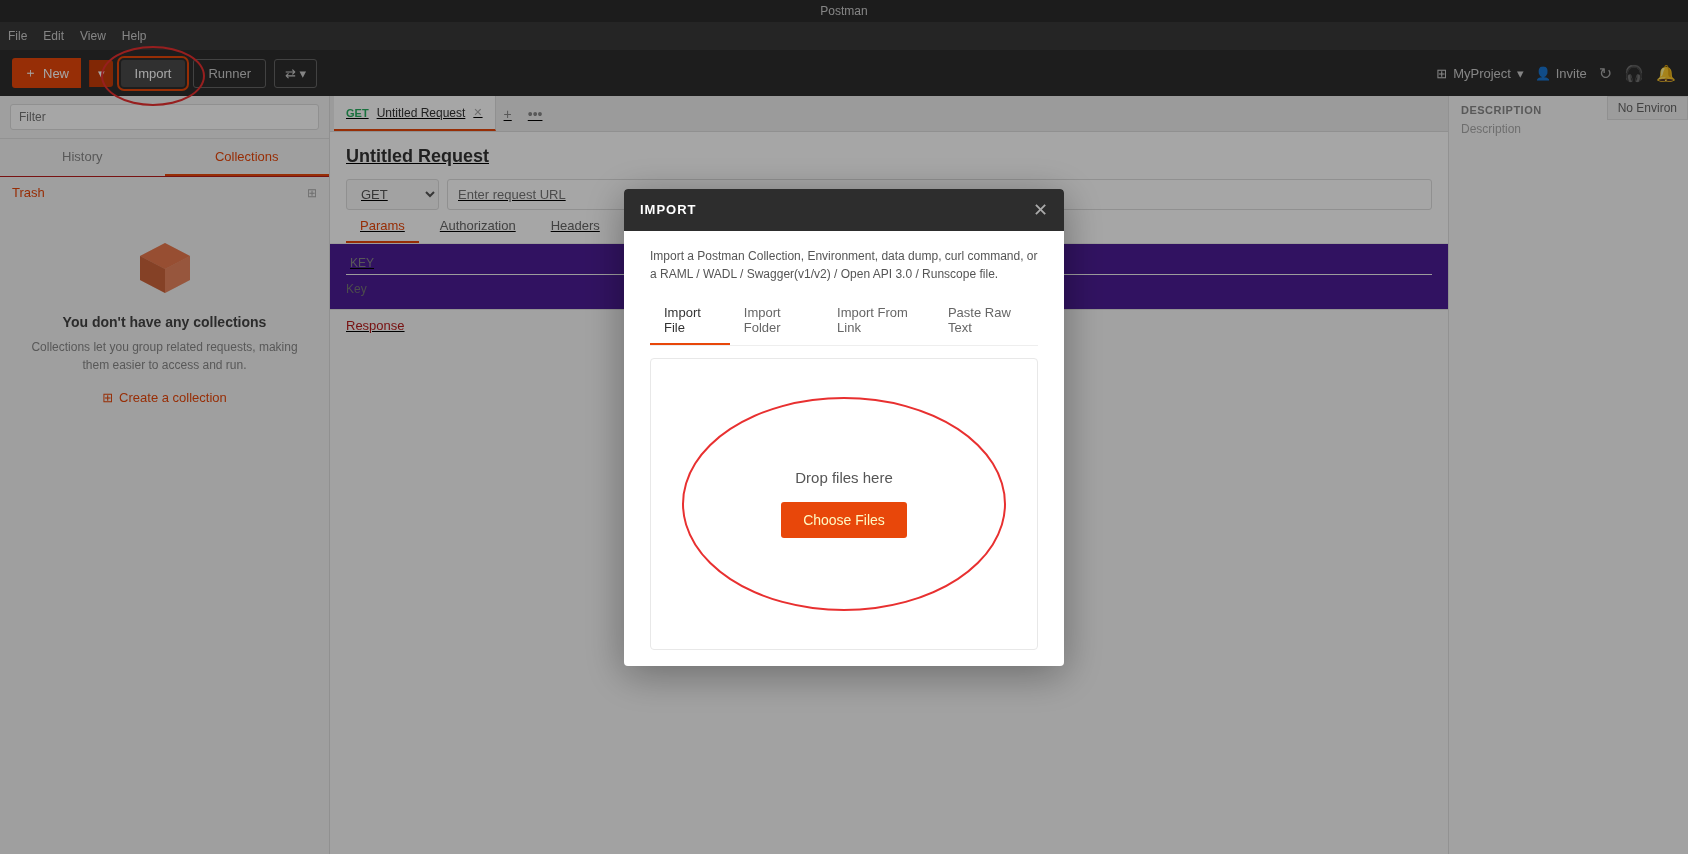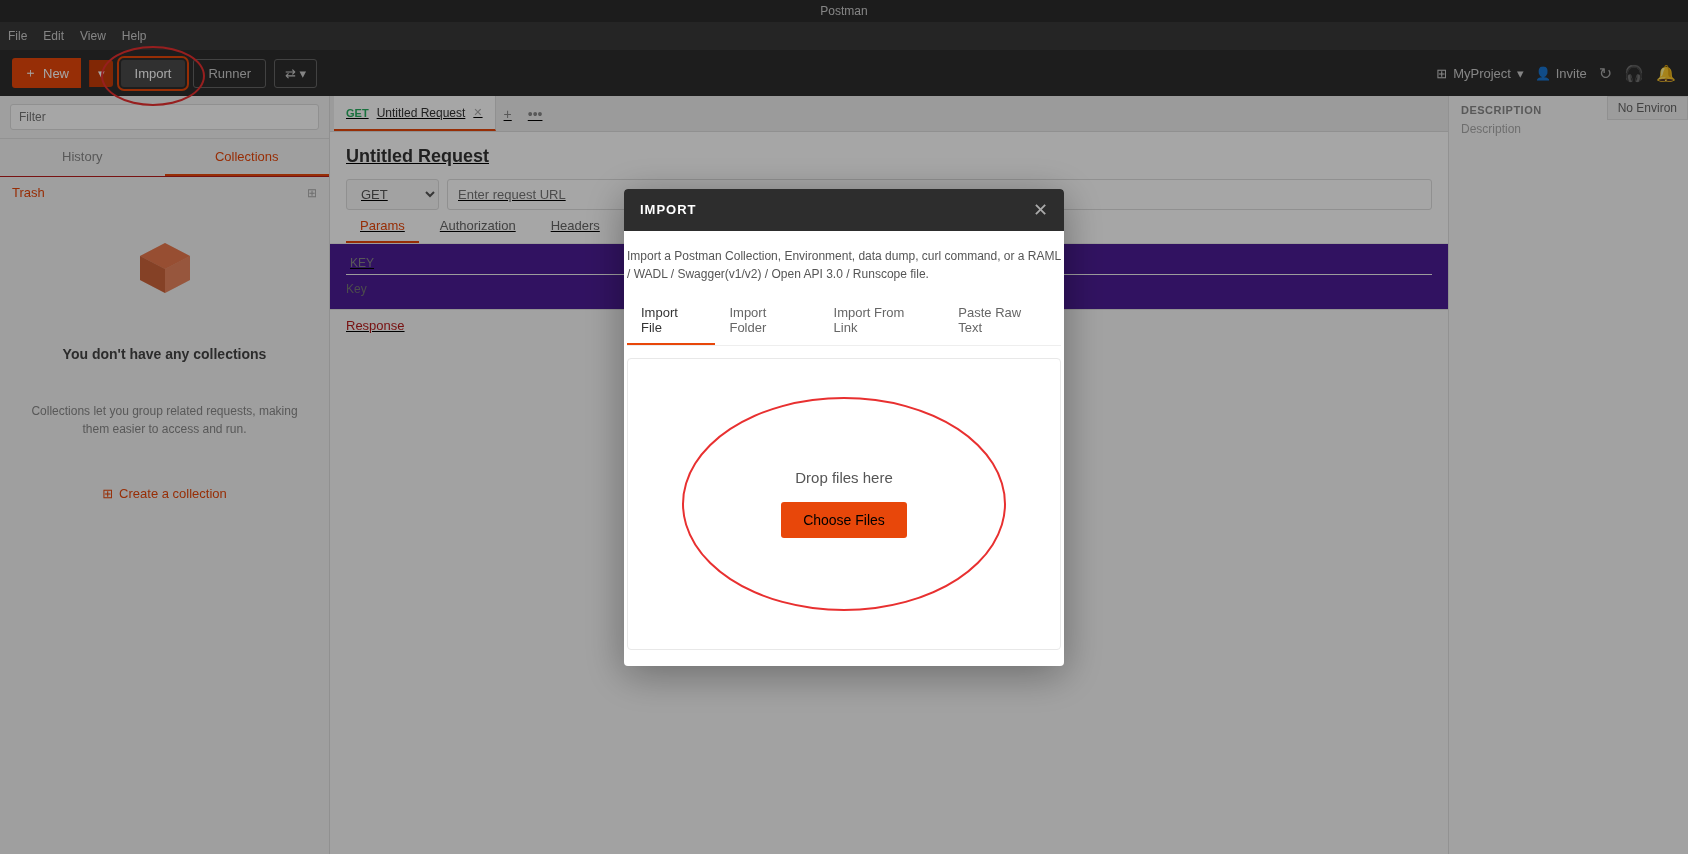--- a/index.html
+++ b/index.html
@@ -195,21 +195,20 @@
       color: #e8470a;
       cursor: pointer;
     }
     .sidebar-trash-icon { font-size: 12px; color: #aaa; }
     .sidebar-empty {
       display: flex;
       flex-direction: column;
       align-items: center;
       padding: 30px 20px;
       flex: 1;
-      gap: 32px;
     }
     .sidebar-cube {
       width: 60px;
       height: 60px;
       margin-bottom: 16px;
     }
     .sidebar-empty-title {
       font-size: 14px;
       font-weight: 600;
       color: #444;
@@ -416,21 +415,21 @@
     }
     .modal-close {
       color: #aaa;
       background: none;
       border: none;
       font-size: 18px;
       cursor: pointer;
       line-height: 1;
     }
     .modal-body {
-      padding: 16px 3px;
+      padding: 16px 26px;
     }
     .modal-desc {
       font-size: 12px;
       color: #555;
       line-height: 1.5;
       margin-bottom: 14px;
     }
     .modal-tabs {
       display: flex;
       border-bottom: 1px solid #eee;
@@ -473,21 +472,21 @@
       border-radius: 50%;
       pointer-events: none;
     }
     .drop-text {
       font-size: 15px;
       color: #555;
       margin-bottom: 16px;
     }
     .choose-files-btn {
       background: #e8470a;
-      color: #000000;
+      color: #fef9c3;
       border: none;
       border-radius: 3px;
       padding: 10px 22px;
       font-size: 14px;
       cursor: pointer;
       font-weight: 500;
     }
 
     
     .right-panel {

